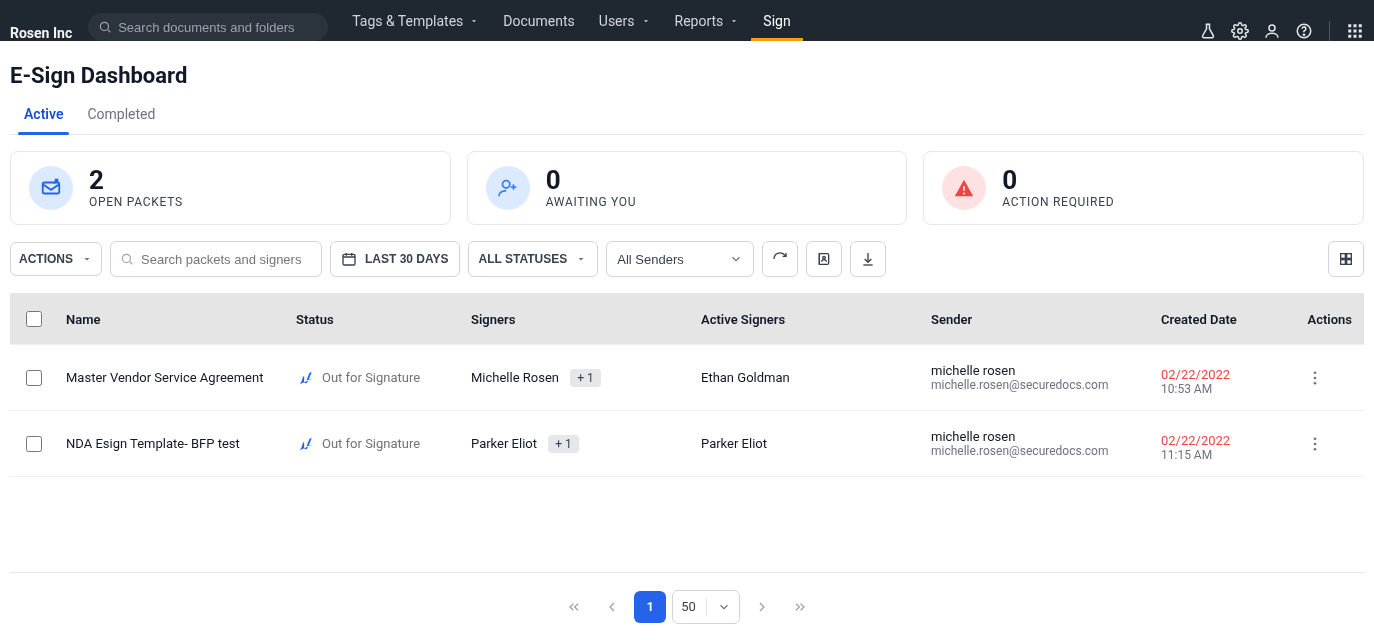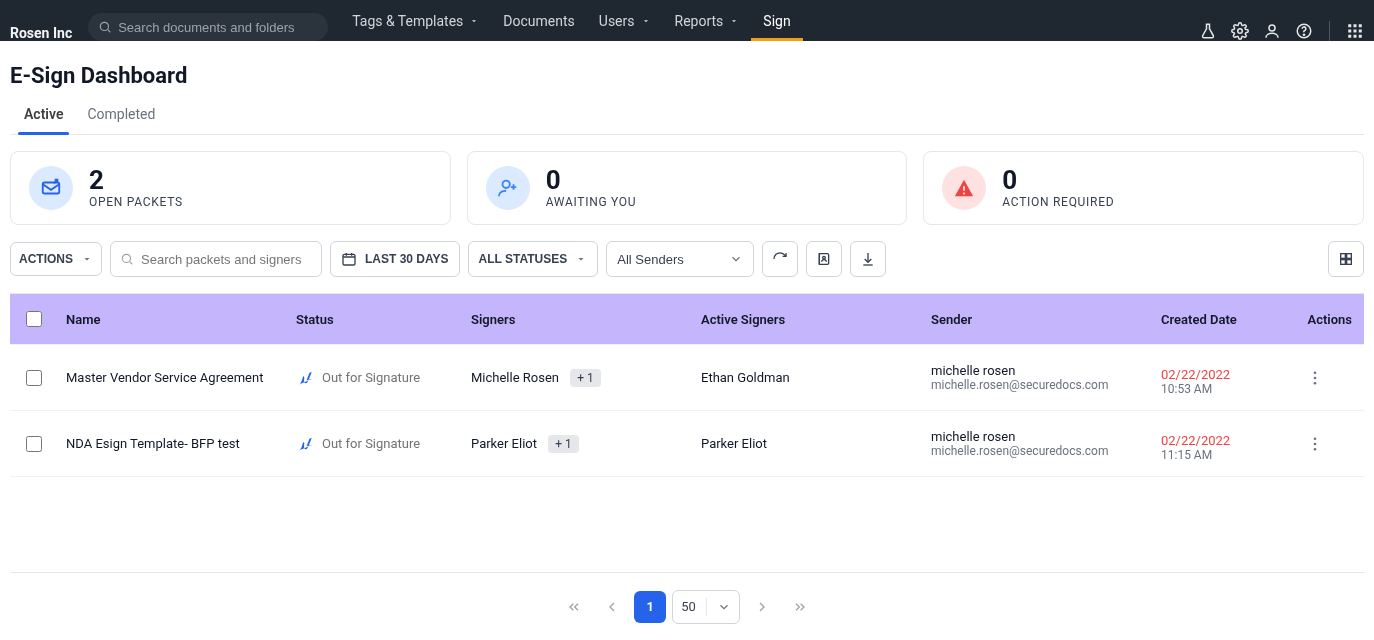--- a/index.html
+++ b/index.html
@@ -19,21 +19,21 @@
   .nav-item.active::after { content: ""; position: absolute; left: 0; right: 0; bottom: 0; height: 3px; background: #f59e0b; }
   .nav-spacer { flex: 1; }
   .nav-icons { display: flex; align-items: center; gap: 14px; color: #e5e7eb; }
   .nav-divider { width: 1px; height: 20px; background: #4b5563; margin: 0 2px; }
 
   
   .page { padding: 10px 10px 0 10px; height: calc(640px - 41px); display:flex; flex-direction:column; }
   .page-title { font-size: 22px; font-weight: 700; margin: 12px 0 8px 0; }
   .tabs { display: flex; gap: 24px; border-bottom: 1px solid #e5e7eb; padding: 0 14px; }
   .tab { padding: 10px 0 12px; font-size: 14px; color: #6b7280; cursor: pointer; position: relative; }
-  .tab.active { color: #404040; font-weight: 600; }
+  .tab.active { color: #1d4ed8; font-weight: 600; }
   .tab.active::after { content: ""; position: absolute; left: -6px; right: -6px; bottom: -1px; height: 3px; background: #2563eb; border-radius: 2px; }
 
   
   .stats { display: grid; grid-template-columns: repeat(3, minmax(0,1fr)); gap: 16px; margin-top: 16px; }
   .stat { border: 1px solid #e5e7eb; border-radius: 8px; padding: 14px 18px; display: flex; align-items: center; gap: 16px; }
   .stat .circle { width: 44px; height: 44px; border-radius: 50%; display:flex; align-items:center; justify-content:center; }
   .stat .num { font-size: 26px; font-weight: 700; line-height: 1; }
   .stat .label { font-size: 12px; letter-spacing: .06em; color: #374151; margin-top: 2px; }
   .circle.blue { background: #dbeafe; color:#2563eb; }
   .circle.blue2 { background: #dbeafe; color:#3b82f6; }
@@ -49,21 +49,21 @@
   .btn.select { width: 148px; justify-content:space-between; }
   .toolbar .search2 { position:relative; }
   .toolbar .search2 input { height:36px; width:212px; border:1px solid #d1d5db; border-radius:6px; padding:0 10px 0 30px; font-size:13px; color:#374151; outline:none; }
   .toolbar .search2 .sicon2 { position:absolute; left:10px; top:50%; transform:translateY(-50%); color:#9ca3af; }
   .toolbar-spacer { flex:1; }
 
   
   .table-wrap { margin-top: 16px; border-top:1px solid #e5e7eb; flex:1; overflow:auto; }
   table { border-collapse: collapse; width: 100%; table-layout: fixed; }
   th, td { text-align:left; font-size: 13px; padding: 14px 12px; border-bottom: 1px solid #eef0f2; vertical-align: middle; }
-  th { font-weight:600; color:#111827; background:#c4b5fd; }
+  th { font-weight:600; color:#111827; background:#e5e5e5; }
   .cb { width: 44px; }
   input[type="checkbox"]{ width:16px; height:16px; }
   .status-cell { display:flex; align-items:center; gap:8px; color:#737373; }
   .signer-chip { display:inline-flex; align-items:center; padding:2px 7px; border-radius:4px; background:#e5e7eb; color:#374151; font-size:12px; margin-left:8px; }
   .sender-name { color:#111827; }
   .sender-email { color:#6b7280; font-size:12px; }
   .date-top { color:#ef4444;margin-top:8px; }
   .date-sub { color:#6b7280; font-size:12px; }
   .row-actions { text-align:right; }
 

